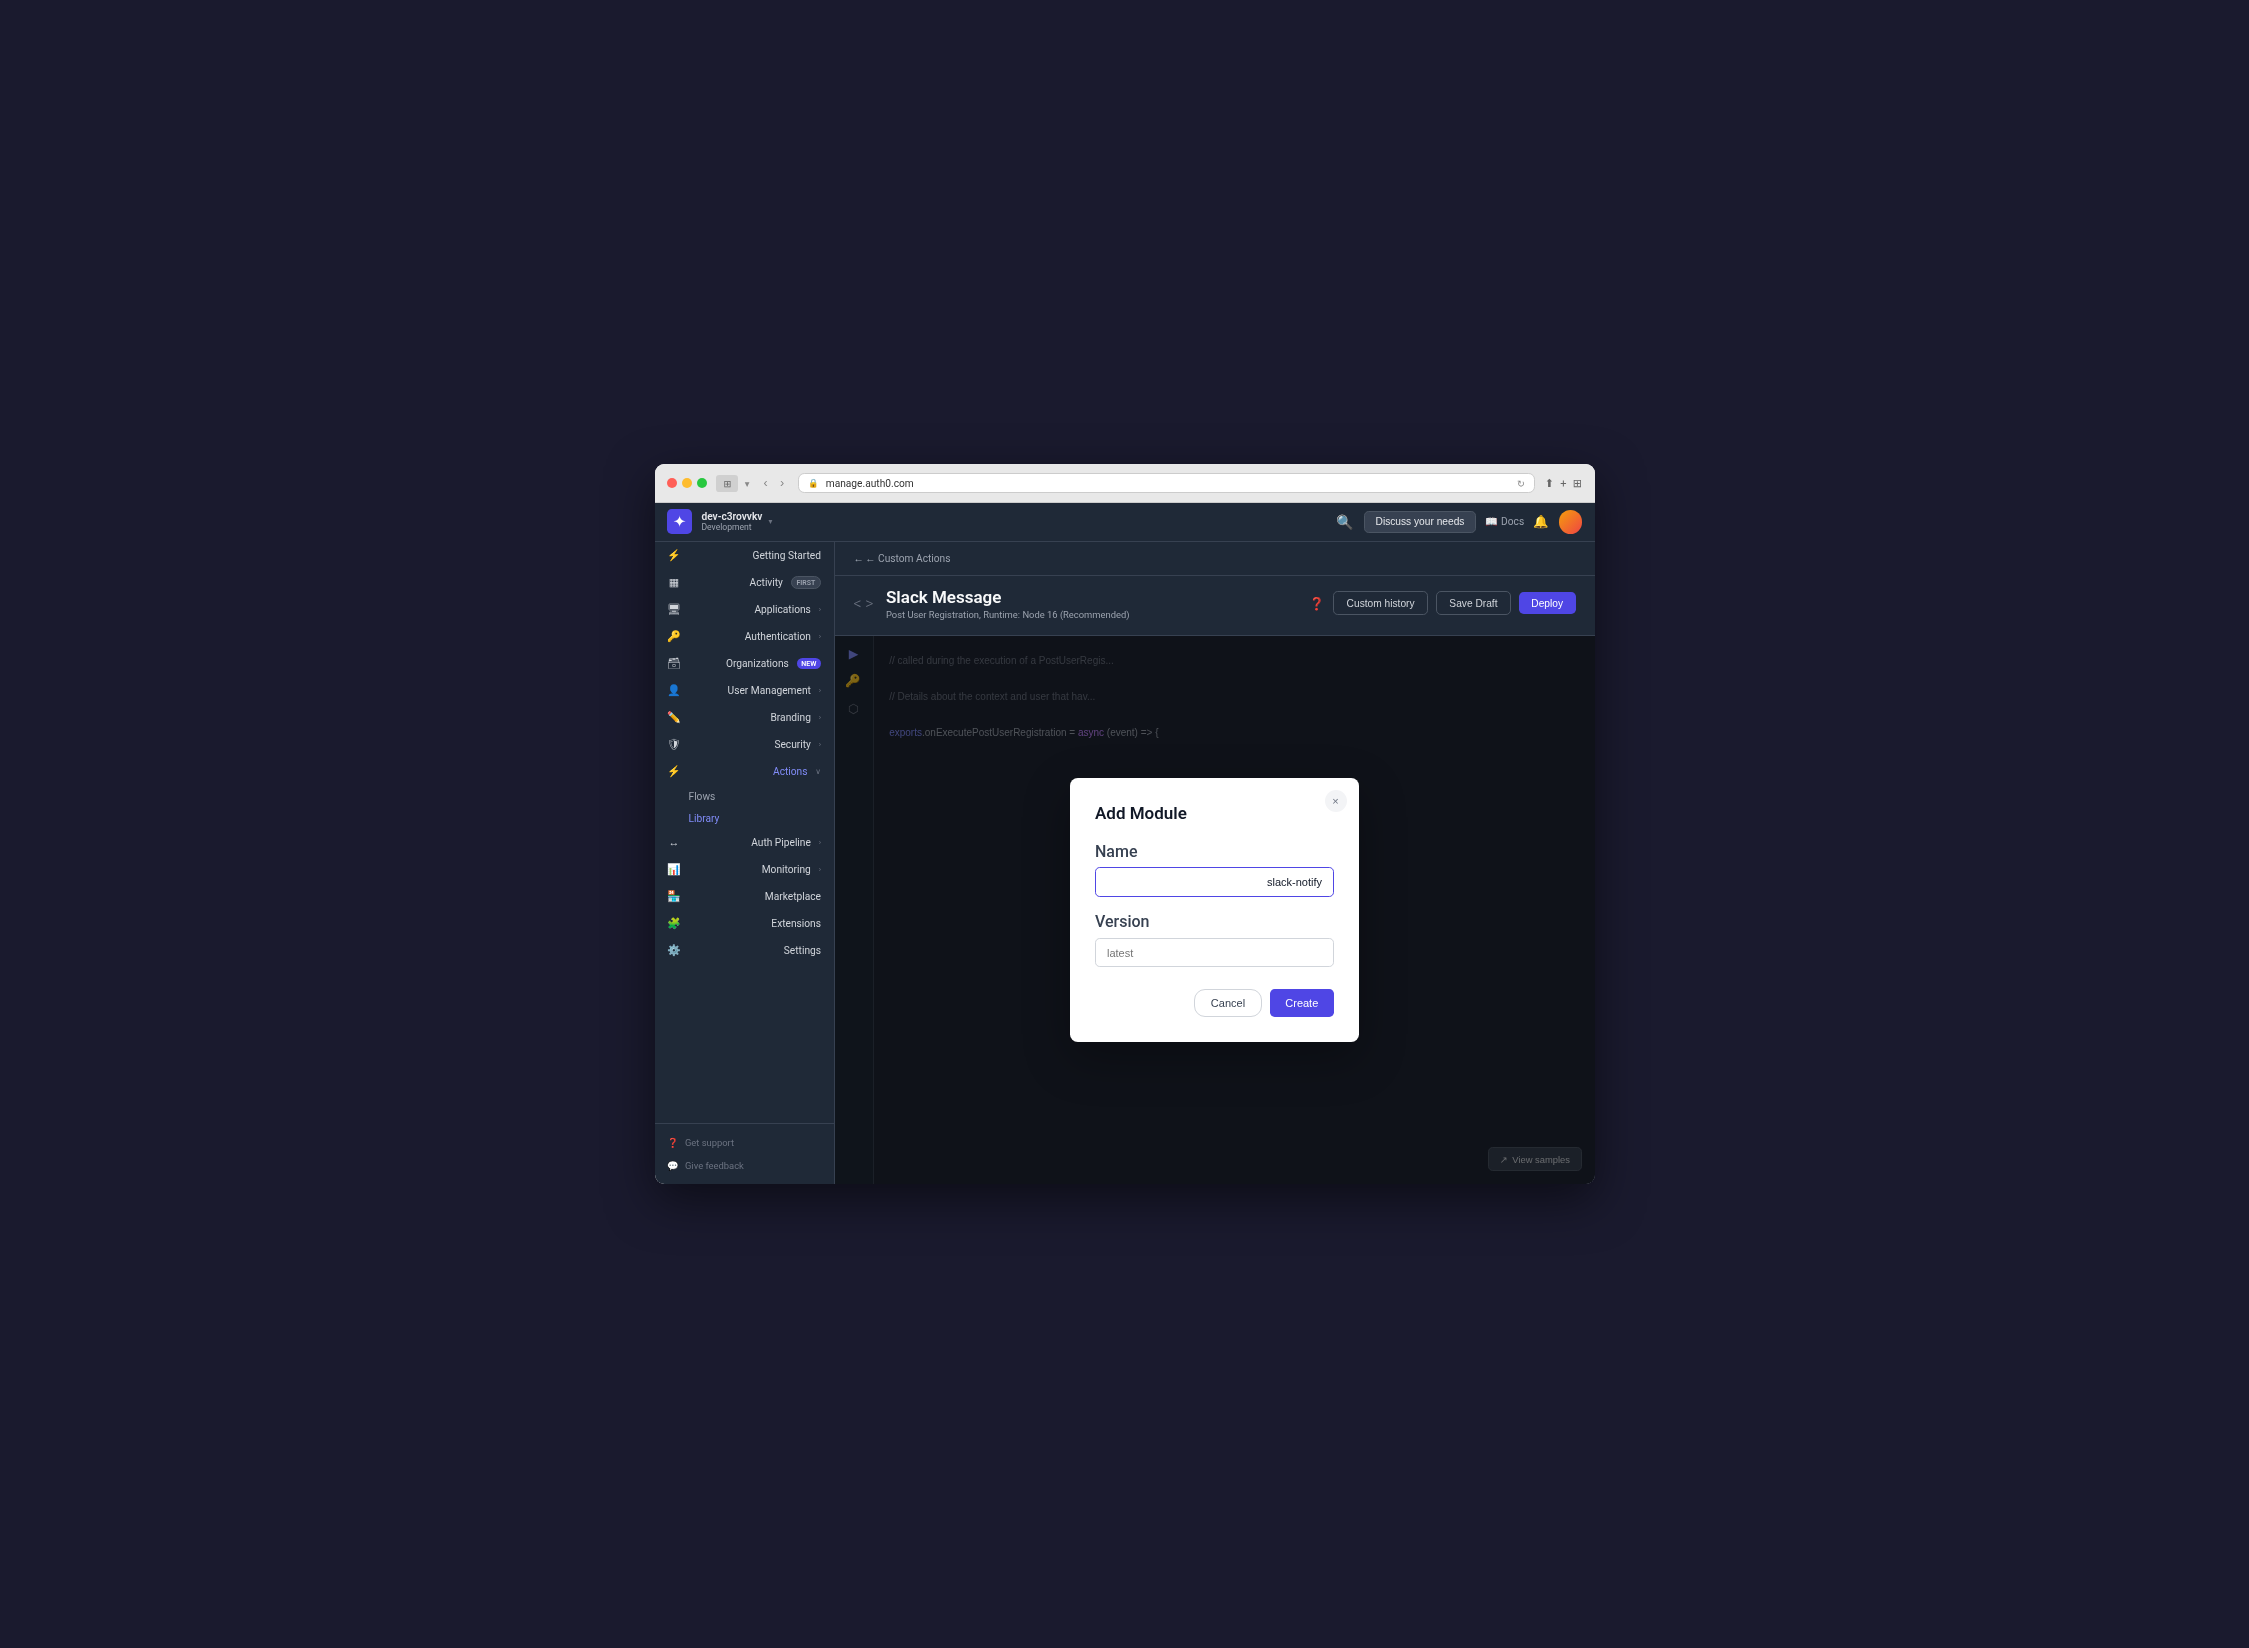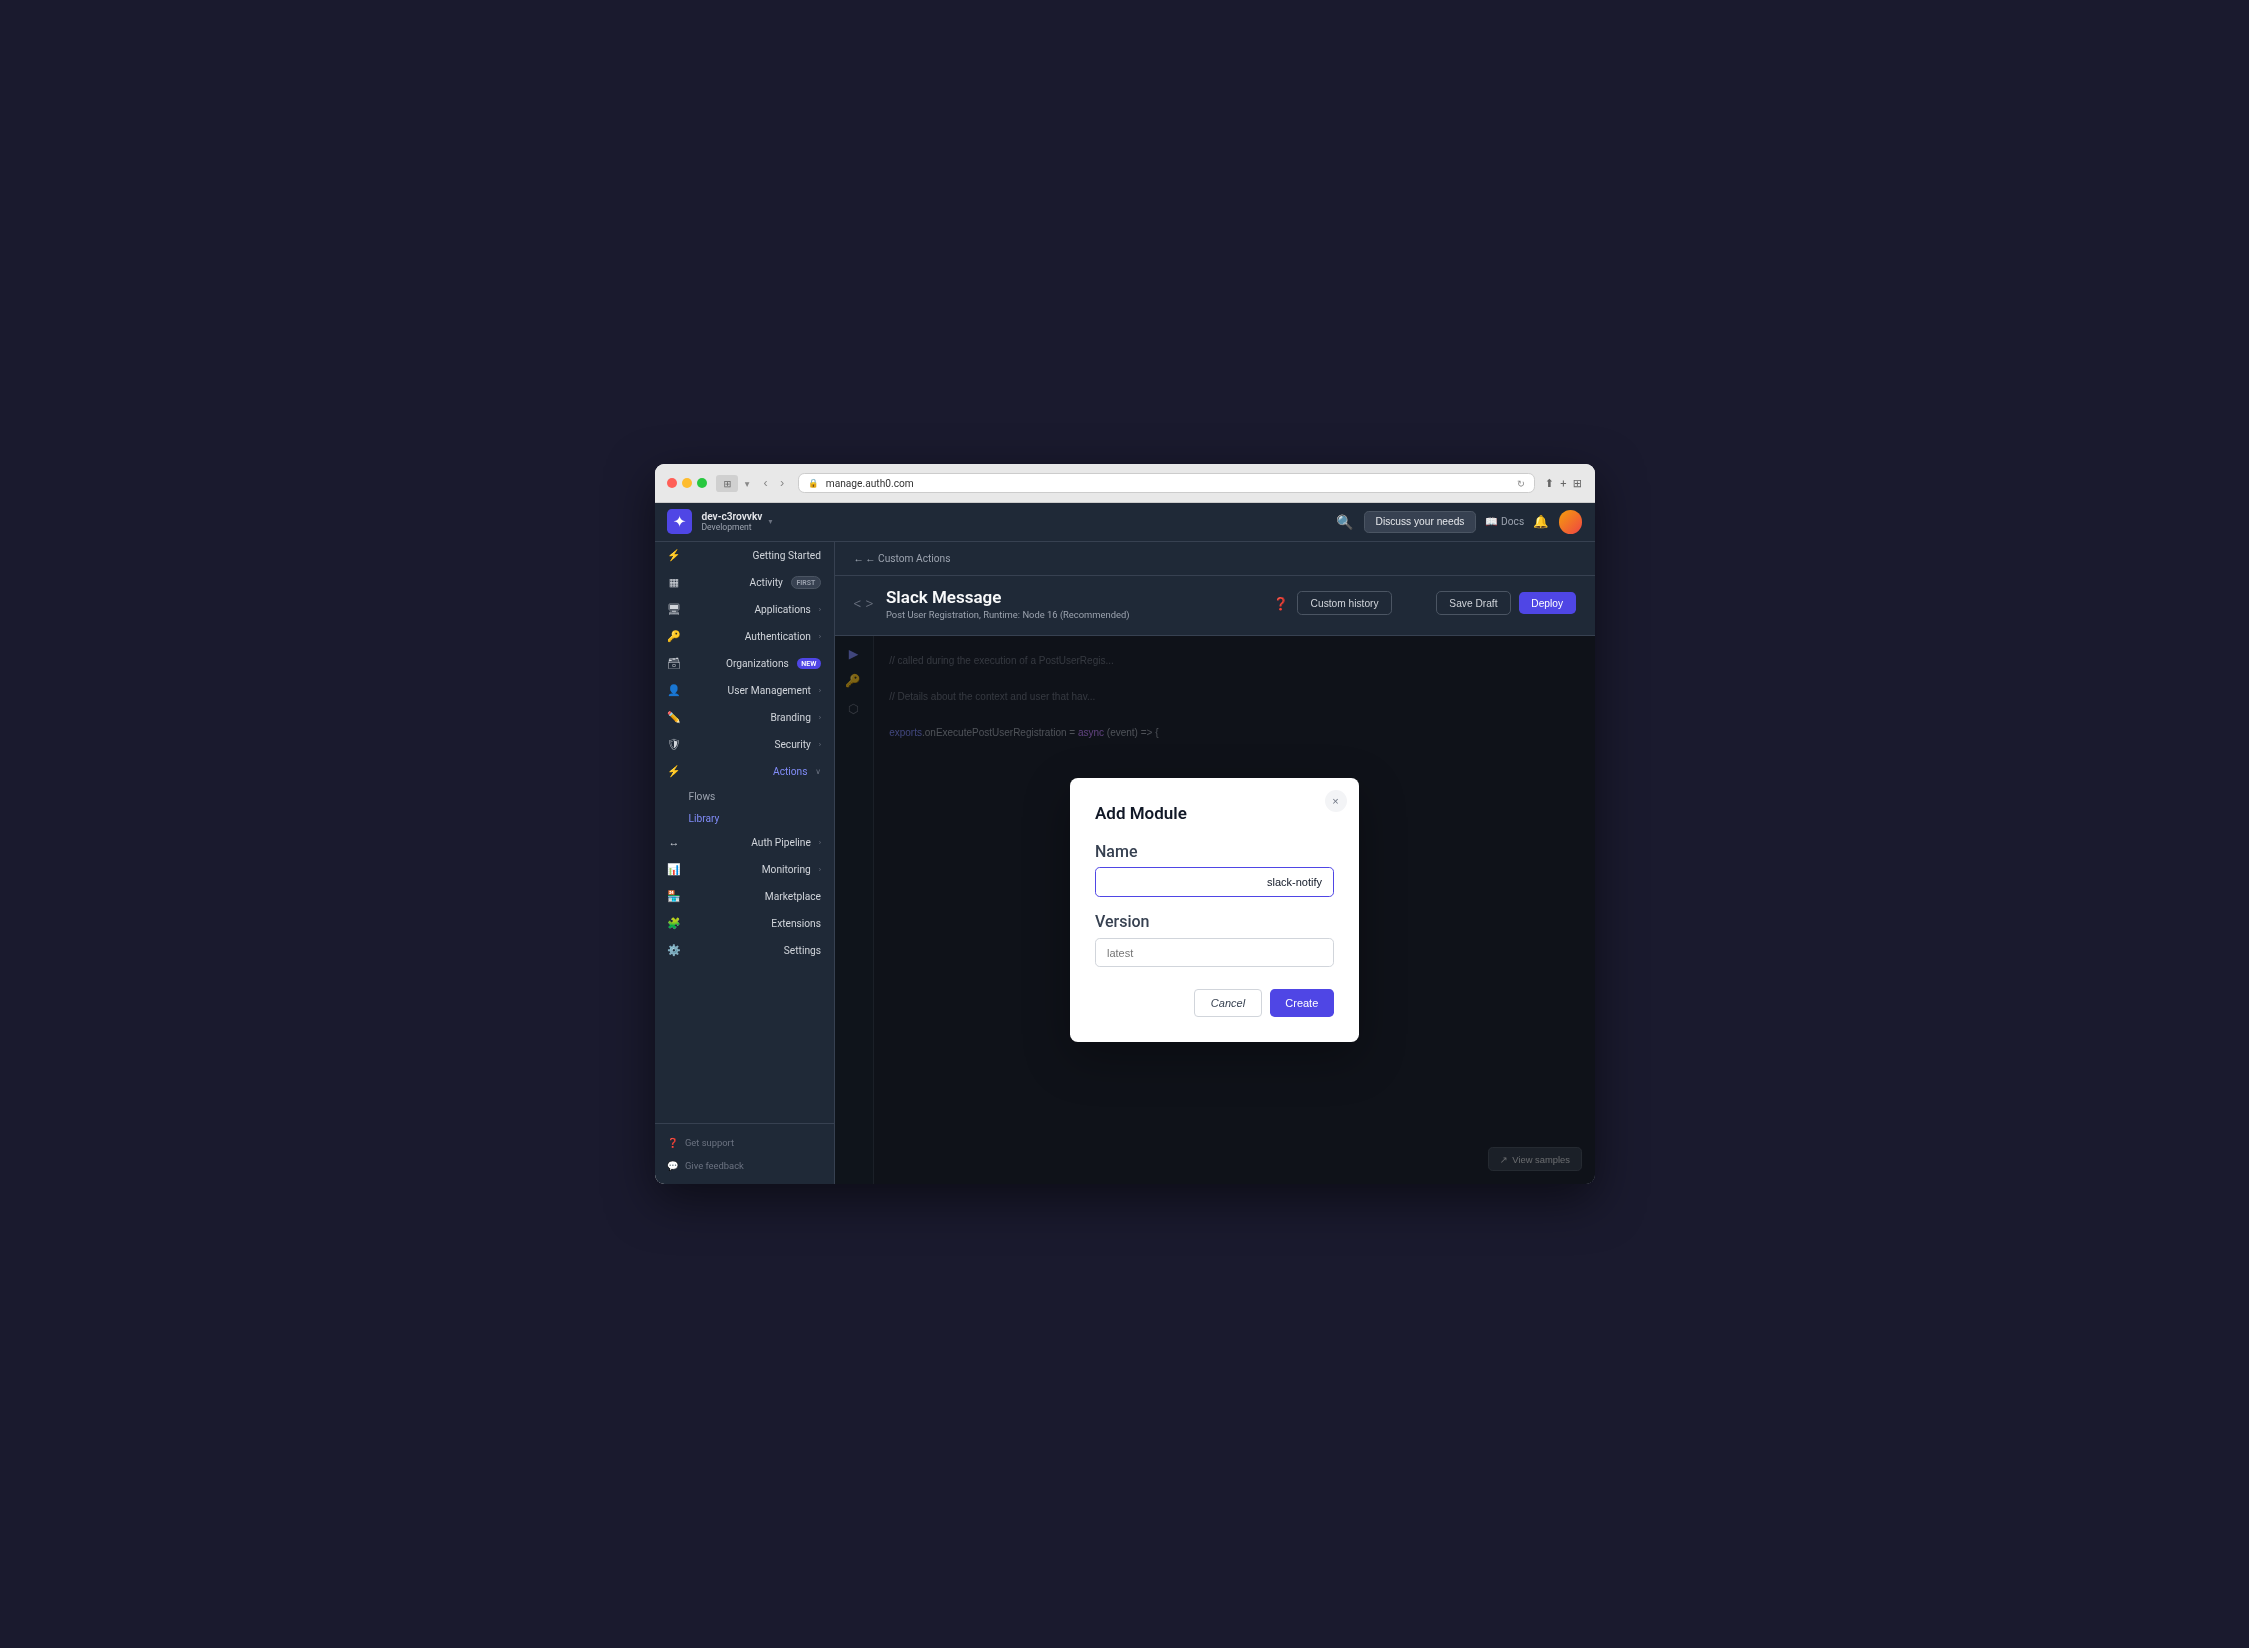--- a/index.html
+++ b/index.html
@@ -345,21 +345,20 @@
     }
 
     .btn-save-draft {
       background: transparent;
       border: 0.8px solid #4b5563;
       color: #d1d5db;
       border-radius: 5px;
       padding: 5.5px 12.5px;
       font-size: 10.2px;
       cursor: pointer;
-      margin-left: 36px;
     }
 
     .btn-deploy {
       background: #4f46e5;
       border: none;
       color: #fff;
       border-radius: 4.7px;
       padding: 5.5px 12.5px;
       font-size: 10.2px;
       cursor: pointer;
@@ -516,25 +515,24 @@
     .modal-actions {
       display: flex;
       gap: 7.8px;
       justify-content: flex-end;
     }
 
     .btn-cancel {
       background: #fff;
       border: 0.8px solid #d1d5db;
       color: #374151;
-      border-radius: 4px;
+      border-radius: 11px;
       padding: 7px 15.7px;
       font-size: 11px;
       cursor: pointer;
-      font-style: italic;
     }
 
     .btn-create {
       background: #4f46e5;
       border: none;
       color: #fff;
       border-radius: 4.7px;
       padding: 7px 15.7px;
       font-size: 11px;
       cursor: pointer;

